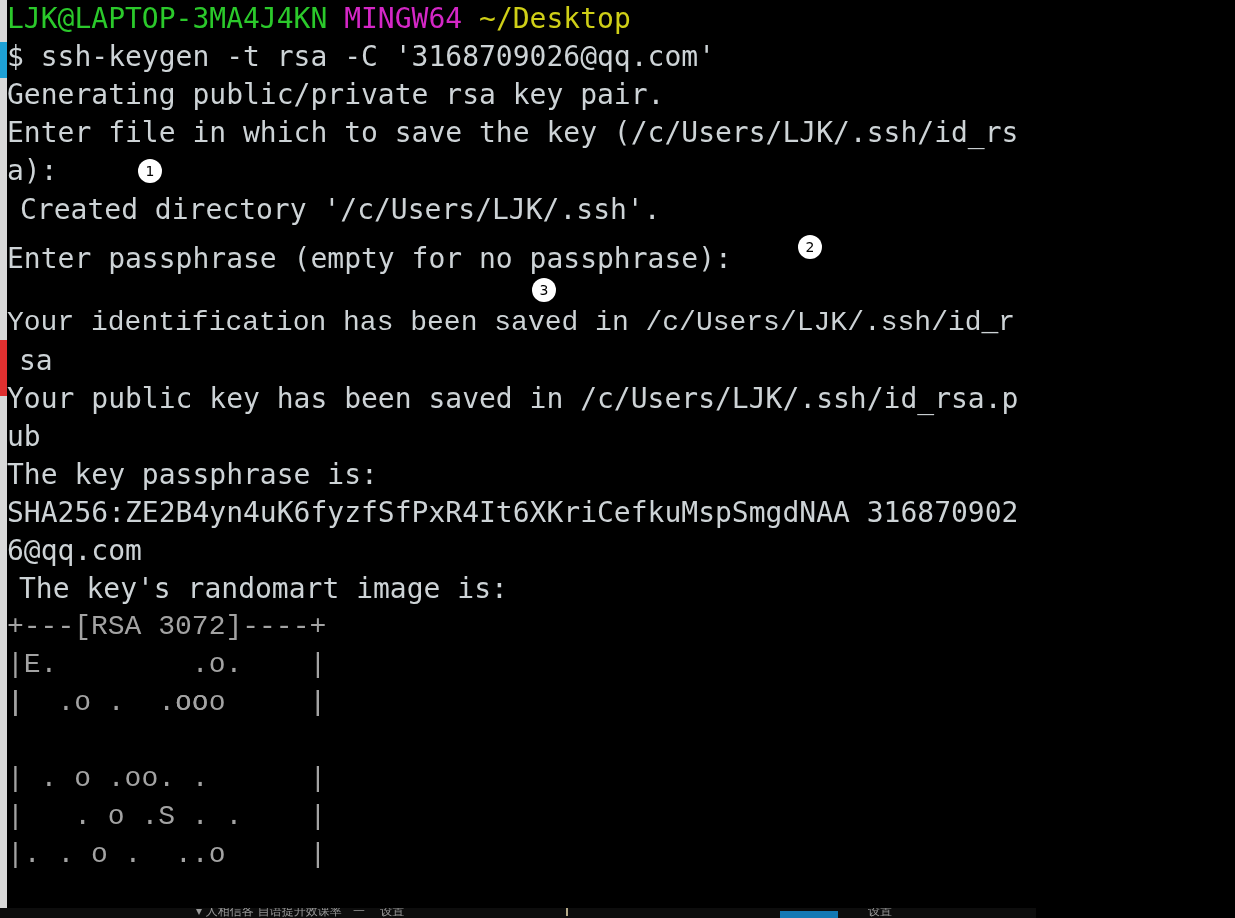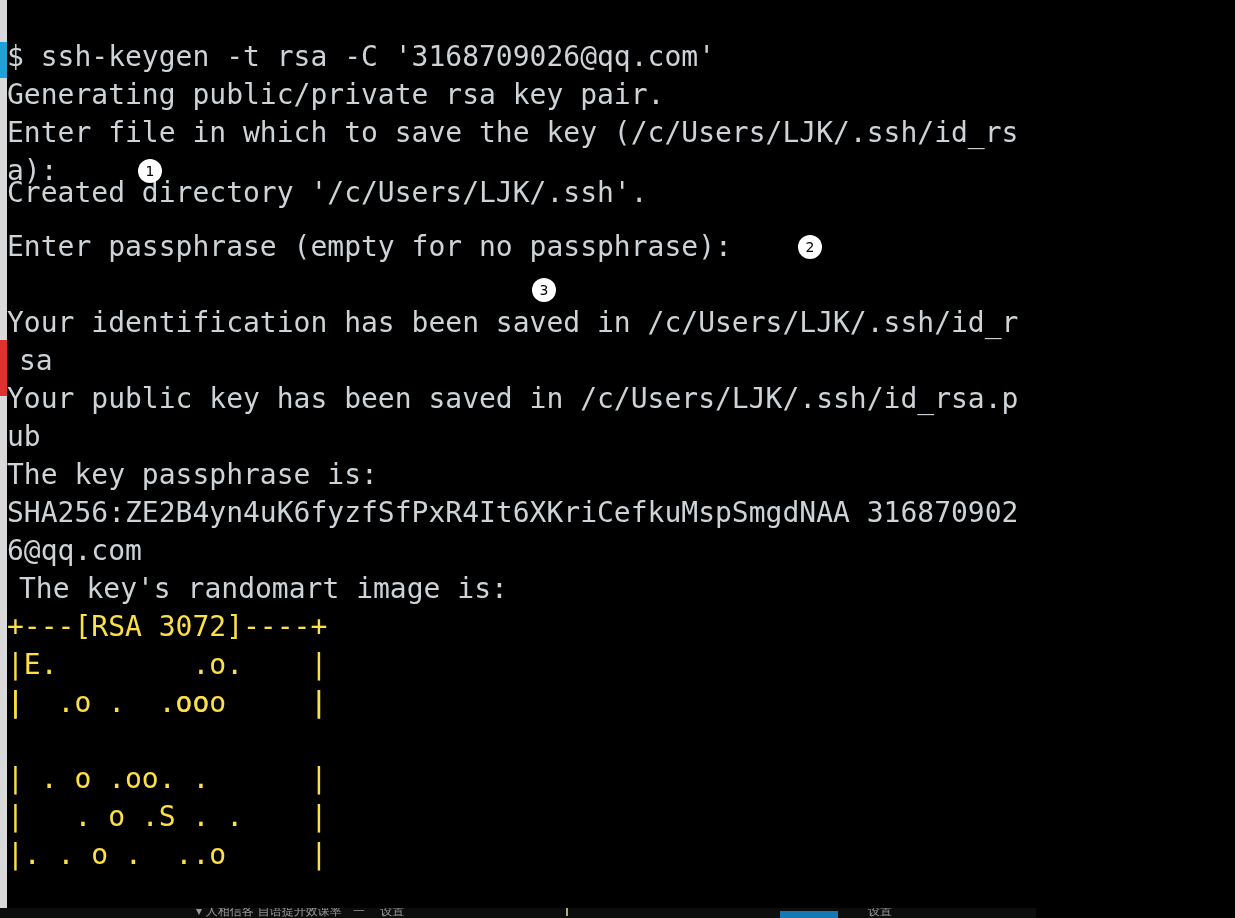--- a/index.html
+++ b/index.html
@@ -61,21 +61,21 @@
     font-size: 28px;
     letter-spacing: 0px;
     color: #cdd3d6;
     font-family: "DejaVu Sans Mono", "Liberation Mono", monospace;
   }
 
   .c-green   { color: #2bc92b; }
   .c-magenta { color: #d427c6; }
   .c-yellow  { color: #cfcf17; }
   .c-white   { color: #cdd3d6; }
-  .c-art     { color: #fde047; }
+  .c-art     { color: #a3a3a3; font-family: Liberation Mono, monospace; }
 
   .badge {
     position: absolute;
     width: 24px;
     height: 24px;
     border-radius: 50%;
     background: #ffffff;
     color: #000000;
     font-family: "DejaVu Sans", "Liberation Sans", sans-serif;
     font-size: 14px;
@@ -133,29 +133,30 @@
 <body>
 
 <div id="terminal">
 
   <div class="scroll-gutter"></div>
   <div class="scroll-thumb" style="top:42px; height:36px;"></div>
   <div class="mark-red" style="top:340px; height:56px;"></div>
 
   <div class="screen">
 
+    <div class="line" style="top:0px;"><span class="c-green">LJK@LAPTOP-3MA4J4KN</span><span class="c-white"> </span><span class="c-magenta">MINGW64</span><span class="c-white"> </span><span class="c-yellow">~/Desktop</span></div>
 
     <div class="line" style="top:38px;"><span class="c-white">$ </span><span class="c-white">ssh-keygen -t rsa -C '3168709026@qq.com'</span></div>
 
     <div class="line c-white" style="top:76px;">Generating public/private rsa key pair.</div>
     <div class="line c-white" style="top:114px;">Enter file in which to save the key (/c/Users/LJK/.ssh/id_rs</div>
     <div class="line c-white" style="top:152px;">a):</div>
-    <div class="line c-white" style="top:174px;">Created directory '/c/Users/LJK/.ssh'.</div>
-    <div class="line c-white" style="top:228px;">Enter passphrase (empty for no passphrase):</div>
-    <div class="line c-white" style="top:304px;">Your identification has been saved in /c/Users/LJK/.ssh/id_r</div>
+    <div class="line c-white" style="top:191px;padding-left:13px;">Created directory '/c/Users/LJK/.ssh'.</div>
+    <div class="line c-white" style="top:240px;">Enter passphrase (empty for no passphrase):</div>
+    <div class="line c-white" style="top:304px;font-family:Liberation Mono, monospace;">Your identification has been saved in /c/Users/LJK/.ssh/id_r</div>
     <div class="line c-white" style="top:342px;padding-left:12px;">sa</div>
     <div class="line c-white" style="top:380px;">Your public key has been saved in /c/Users/LJK/.ssh/id_rsa.p</div>
     <div class="line c-white" style="top:418px;">ub</div>
     <div class="line c-white" style="top:456px;">The key passphrase is:</div>
     <div class="line c-white" style="top:494px;">SHA256:ZE2B4yn4uK6fyzfSfPxR4It6XKriCefkuMspSmgdNAA 316870902</div>
     <div class="line c-white" style="top:532px;">6@qq.com</div>
     <div class="line c-white" style="top:570px;padding-left:12px;">The key's randomart image is:</div>
 
     <div class="line c-art" style="top:608px;">+---[RSA 3072]----+</div>
     <div class="line c-art" style="top:646px;">|E.        .o.    |</div>

